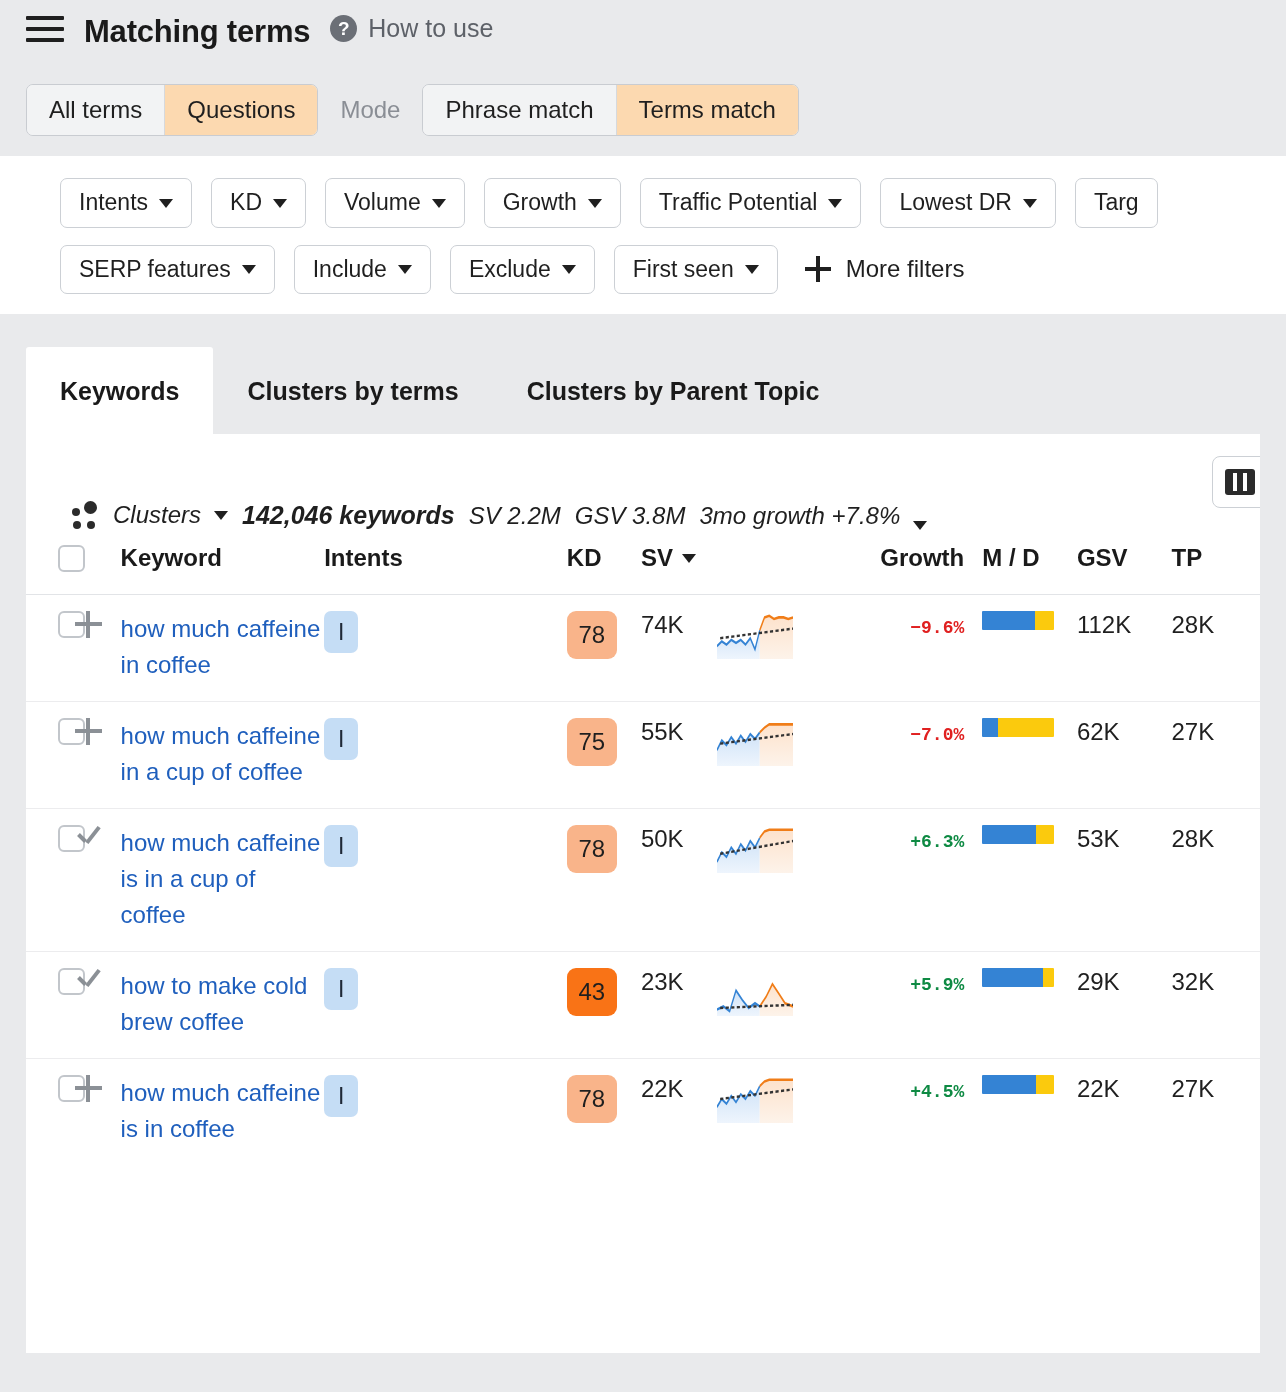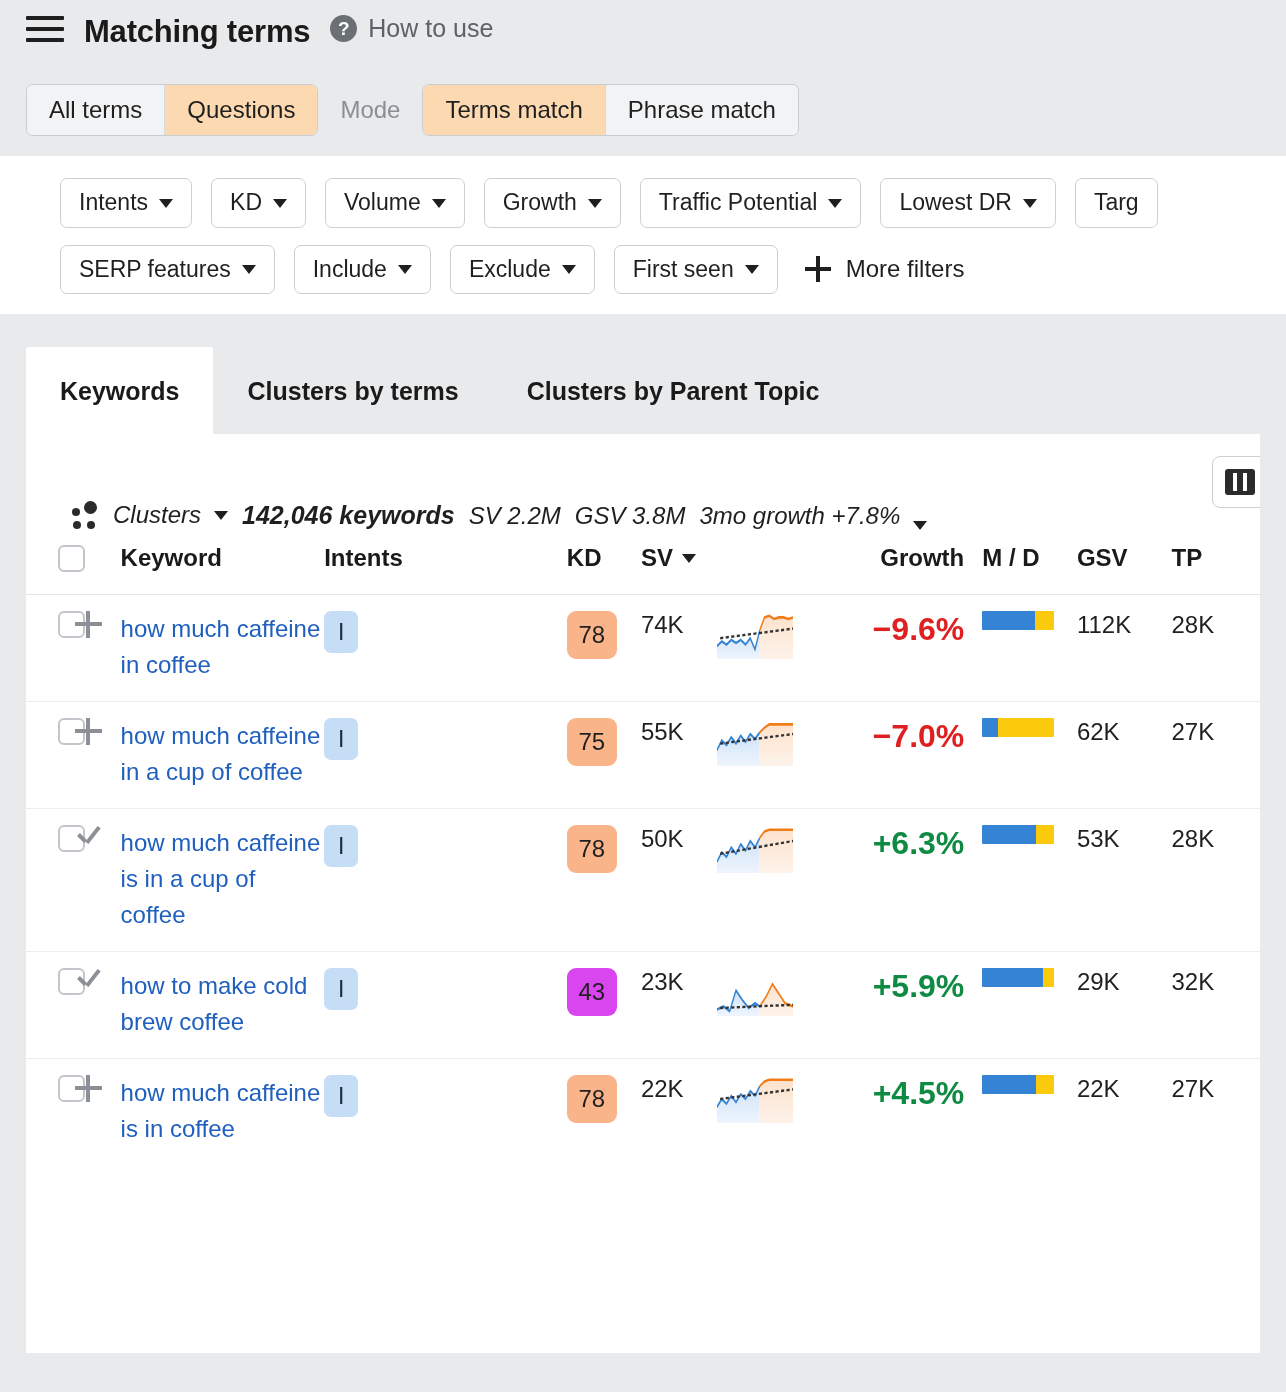--- a/index.html
+++ b/index.html
@@ -118,21 +118,21 @@
   .add-check::after  { content: ""; position: absolute; left: 8px; top: 8px; width: 20px;
                        height: 4px; background: #8b9096; transform: rotate(-52deg); }
   .kw-link { color: #1f5fbd; font-size: 24px; line-height: 1.5; cursor: pointer;
              display: block; word-wrap: break-word; }
   .intent-badge { display: inline-flex; align-items: center; justify-content: center;
                   width: 34px; height: 42px; border-radius: 7px; background: #c5ddf5;
                   color: #1f2937; font-size: 23px; }
   .kd-badge { display: inline-flex; align-items: center; justify-content: center;
               width: 50px; height: 48px; border-radius: 9px; font-size: 24px; color: #1f1f1f; }
   .num { font-size: 24px; color: #1f1f1f; white-space: nowrap; }
-  .growth { font-size: 32px; font-weight: bold; white-space: nowrap; }
+  .growth { font-size: 18px; font-weight: bold; white-space: nowrap; font-family: Liberation Mono, monospace; }
   .growth.up { color: #0e8a43; }
   .growth.down { color: #e02020; }
   .spark { width: 76px; height: 48px; display: block; }
   .md-bar { width: 72px; height: 19px; display: flex; overflow: hidden; border-radius: 1px; }
   .md-blue { background: #3483d4; height: 100%; }
   .md-yellow { background: #fbca0d; height: 100%; }
   .ta-r { text-align: right; padding-right: 18px !important; }
 </style>
 </head>
 <body>
@@ -153,22 +153,22 @@
       </div>
     </div>
 
     <div class="seg-row">
       <div class="seg-group">
         <div class="seg">All terms</div>
         <div class="seg active">Questions</div>
       </div>
       <div class="mode-label">Mode</div>
       <div class="seg-group">
+        <div class="seg">Phrase match</div>
         <div class="seg active">Terms match</div>
-        <div class="seg">Phrase match</div>
       </div>
     </div>
   </div>
 
   <div class="filters">
     <div class="filter-line">
       <div class="chip">
         <span>Intents</span>
         <span class="caret"></span>
       </div>
@@ -411,21 +411,21 @@
             <td class="c-check">
               <span class="checkbox"></span>
             </td>
             <td>
               <span class="add-check"></span>
             </td>
             <td>
               <span class="kw-link">how to make cold brew coffee</span>
             </td>
             <td><span class="intent-badge">I</span></td>
-            <td><span class="kd-badge" style="background:#d946ef">43</span></td>
+            <td><span class="kd-badge" style="background:#f97316">43</span></td>
             <td><span class="num">23K</span></td>
             <td>
               <svg class="spark" viewBox="0 0 96 30" preserveAspectRatio="none">
                 <defs>
                   <linearGradient id="gb23K43" x1="0" y1="0" x2="0" y2="1">
                     <stop offset="0%" stop-color="#cfe2f7"></stop>
                     <stop offset="100%" stop-color="#eef5fd"></stop>
                   </linearGradient>
                   <linearGradient id="go23K43" x1="0" y1="0" x2="0" y2="1">
                     <stop offset="0%" stop-color="#fde2cc"></stop>

